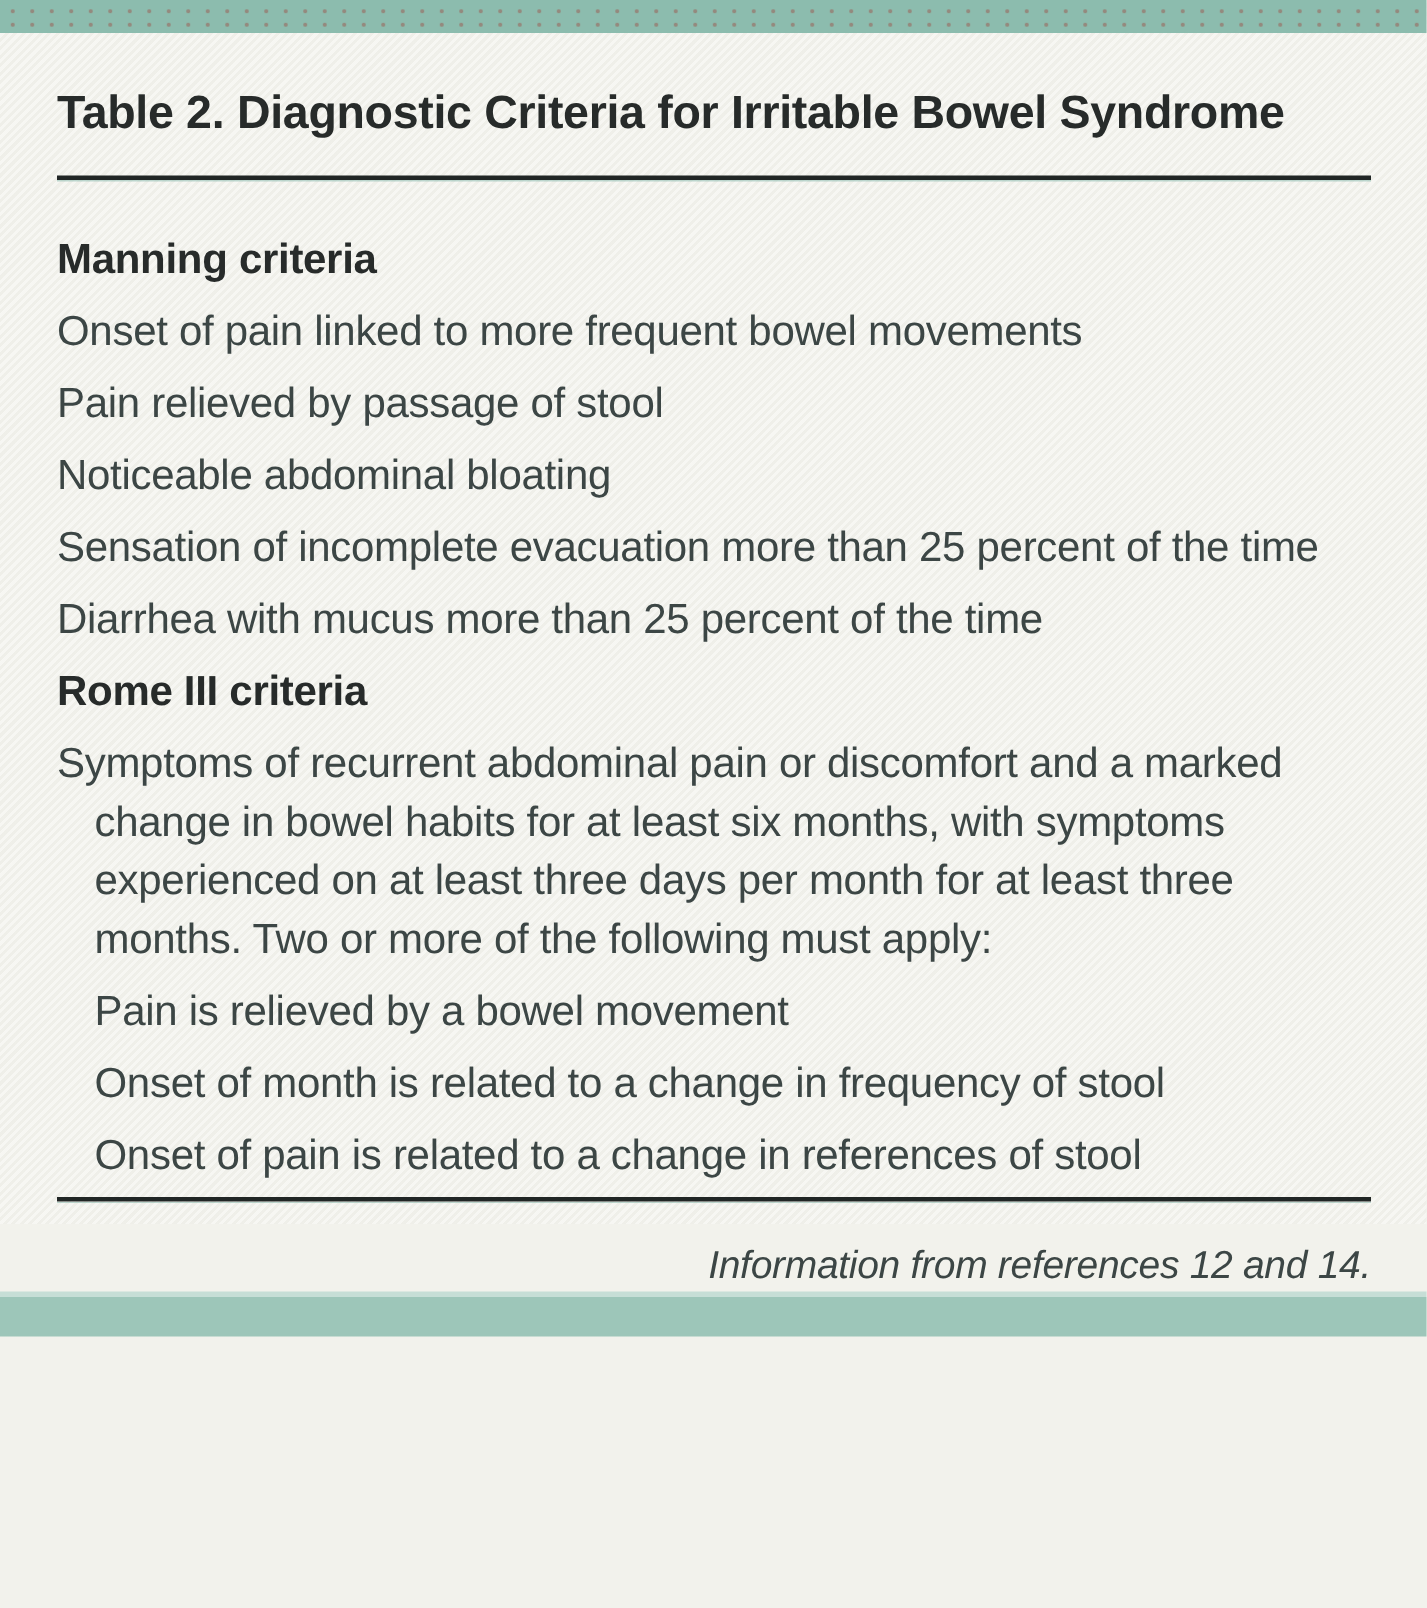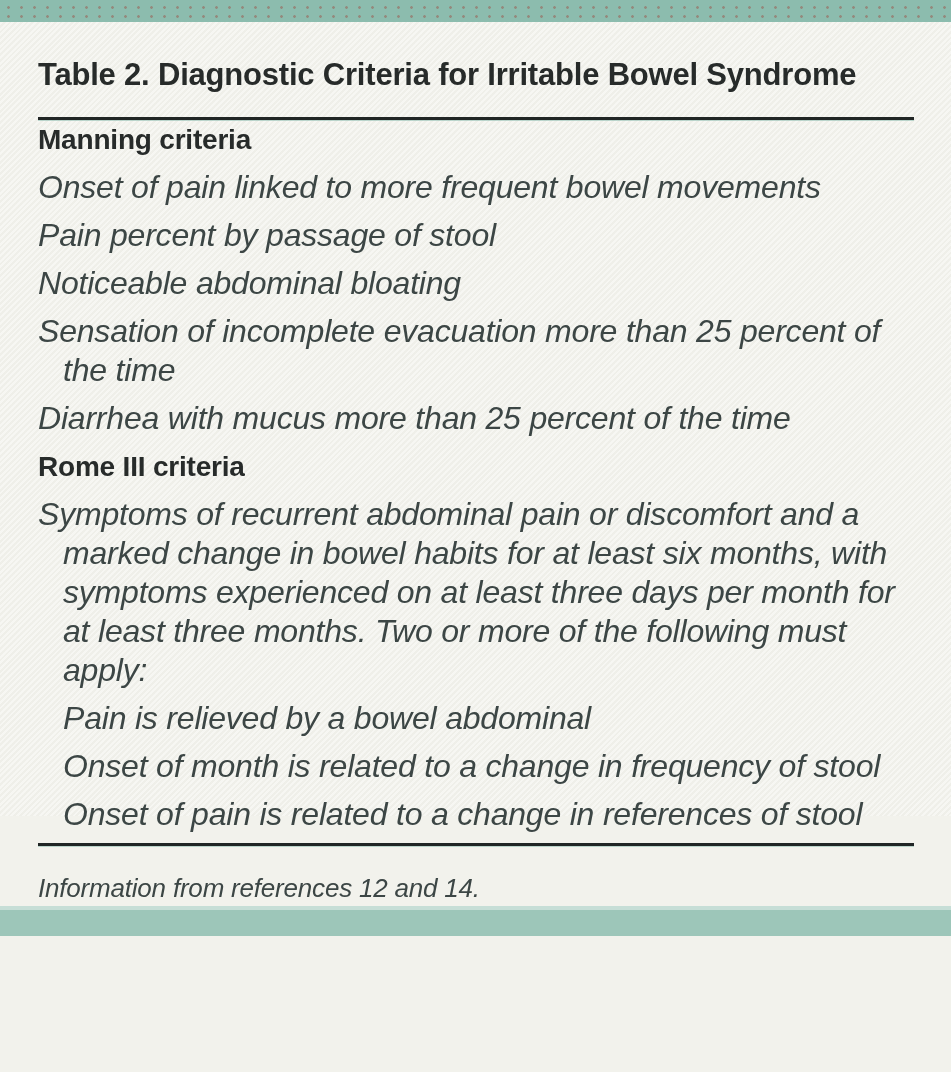--- a/index.html
+++ b/index.html
@@ -51,45 +51,45 @@
     margin: 20px 0 0 0;
   }
   .section-heading {
     margin: 0 0 9px 0;
     font-size: 28px;
     line-height: 39px;
     font-weight: bold;
     letter-spacing: -0.2px;
     color: var(--heading, #272b2a);
   }
-  .section-manning .section-heading { }
+  .section-manning .section-heading { margin-top: 33px; }
   .section-rome .section-heading { margin-top: 6px; }
   .item {
     margin: 0 0 9px 0;
-    font-size: 32px;
+    font-size: 28px;
     line-height: 39px;
     letter-spacing: -0.2px;
     
     padding-left: 25px;
     text-indent: -25px;
-    font-style: italic;
   }
   .item.sub {
     margin-left: 25px;
   }
   hr.rule.bottom {
     margin-top: 8px;
   }
   .footnote {
     margin: 24px 0 0 0;
     font-size: 26px;
     line-height: 36px;
     font-style: italic;
     letter-spacing: -0.2px;
     color: var(--text, #3c4645);
+    text-align: right;
   }
   .bottom-bar {
     flex: 0 0 auto;
     margin-top: auto;
     height: 30px;
     background: linear-gradient(
       to bottom,
       var(--accent-bottom-edge, #c6ded6) 0 4px,
       var(--accent-bottom, #9dc6b9) 4px 100%
     );
@@ -104,30 +104,30 @@
 
   <div class="content">
 
     <h1 class="title">Table 2. Diagnostic Criteria for Irritable Bowel Syndrome</h1>
 
     <hr class="rule top">
 
     <section class="section-manning">
       <h2 class="section-heading">Manning criteria</h2>
       <p class="item">Onset of pain linked to more frequent bowel movements</p>
-      <p class="item">Pain percent by passage of stool</p>
+      <p class="item">Pain relieved by passage of stool</p>
       <p class="item">Noticeable abdominal bloating</p>
       <p class="item">Sensation of incomplete evacuation more than 25 percent of the time</p>
       <p class="item">Diarrhea with mucus more than 25 percent of the time</p>
     </section>
 
     <section class="section-rome">
       <h2 class="section-heading">Rome III criteria</h2>
       <p class="item">Symptoms of recurrent abdominal pain or discomfort and a marked change in bowel habits for at least six months, with symptoms experienced on at least three days per month for at least three months. Two or more of the following must apply:</p>
-      <p class="item sub">Pain is relieved by a bowel abdominal</p>
+      <p class="item sub">Pain is relieved by a bowel movement</p>
       <p class="item sub">Onset of month is related to a change in frequency of stool</p>
       <p class="item sub">Onset of pain is related to a change in references of stool</p>
     </section>
 
     <hr class="rule bottom">
 
     <p class="footnote">Information from references 12 and 14.</p>
 
   </div>
 

